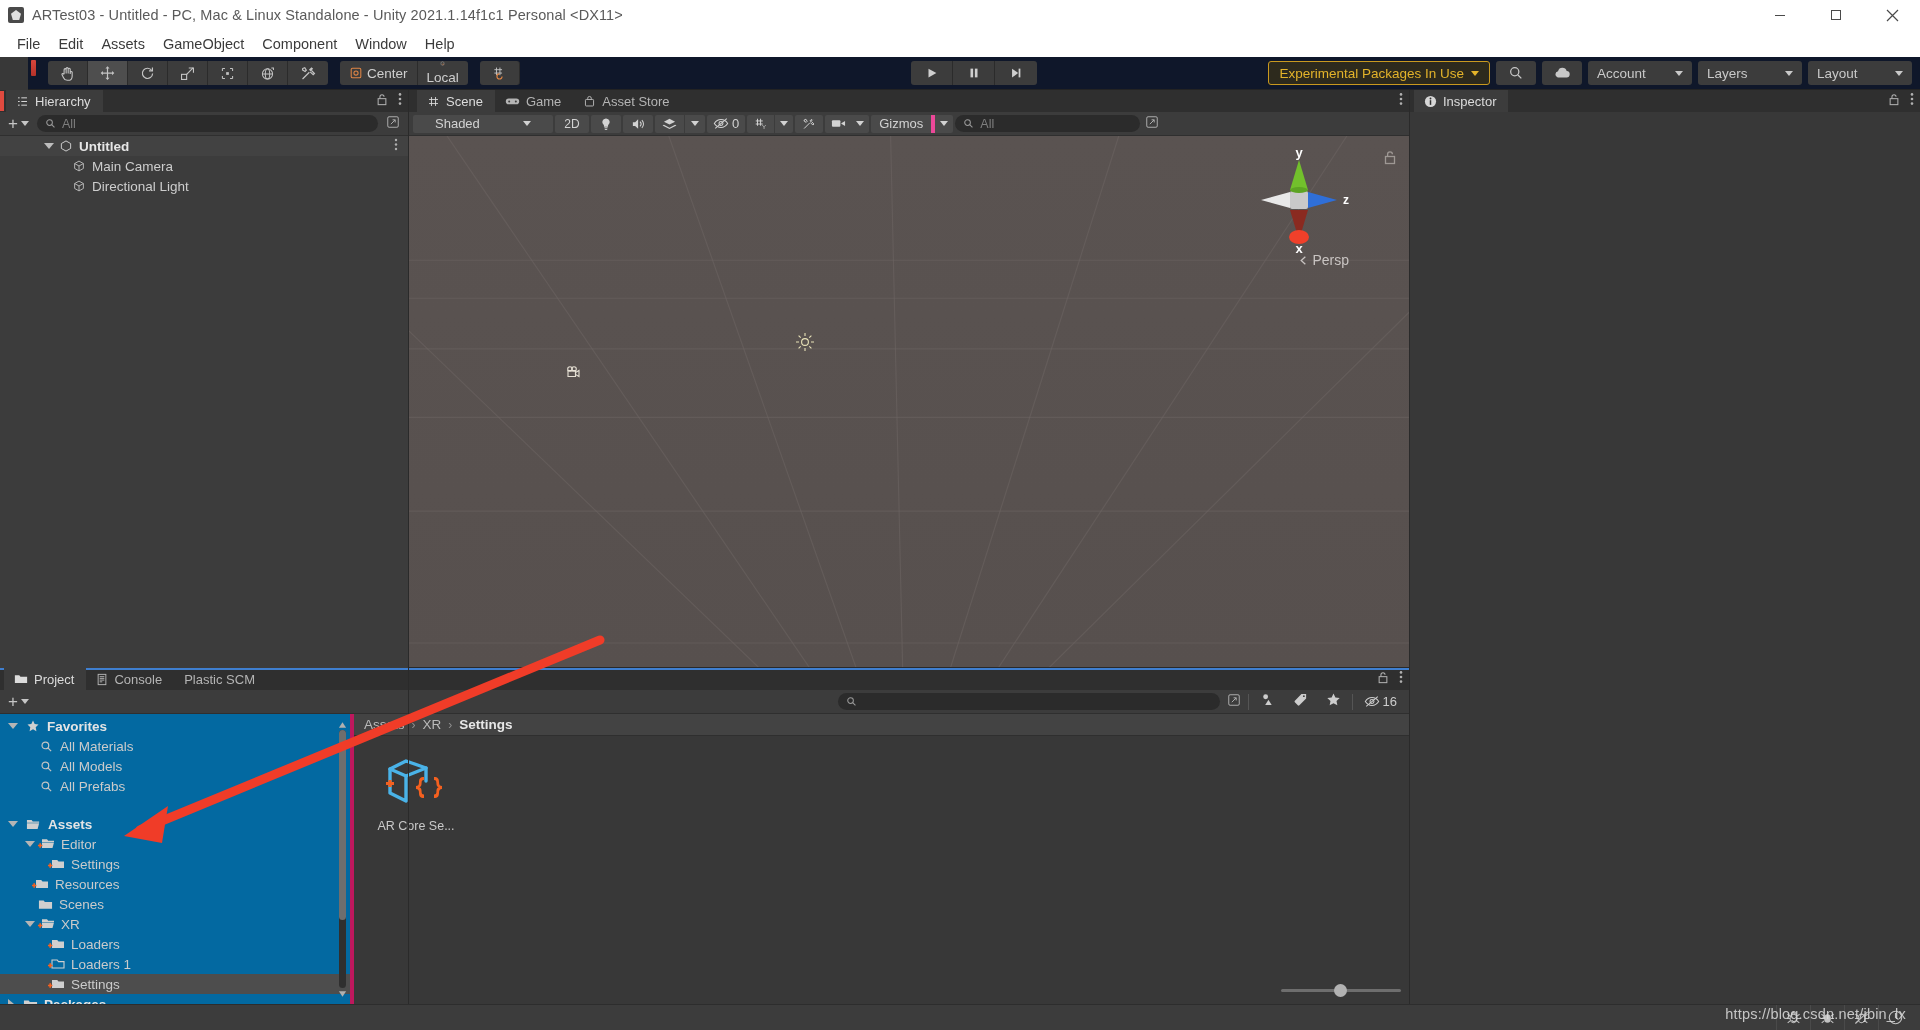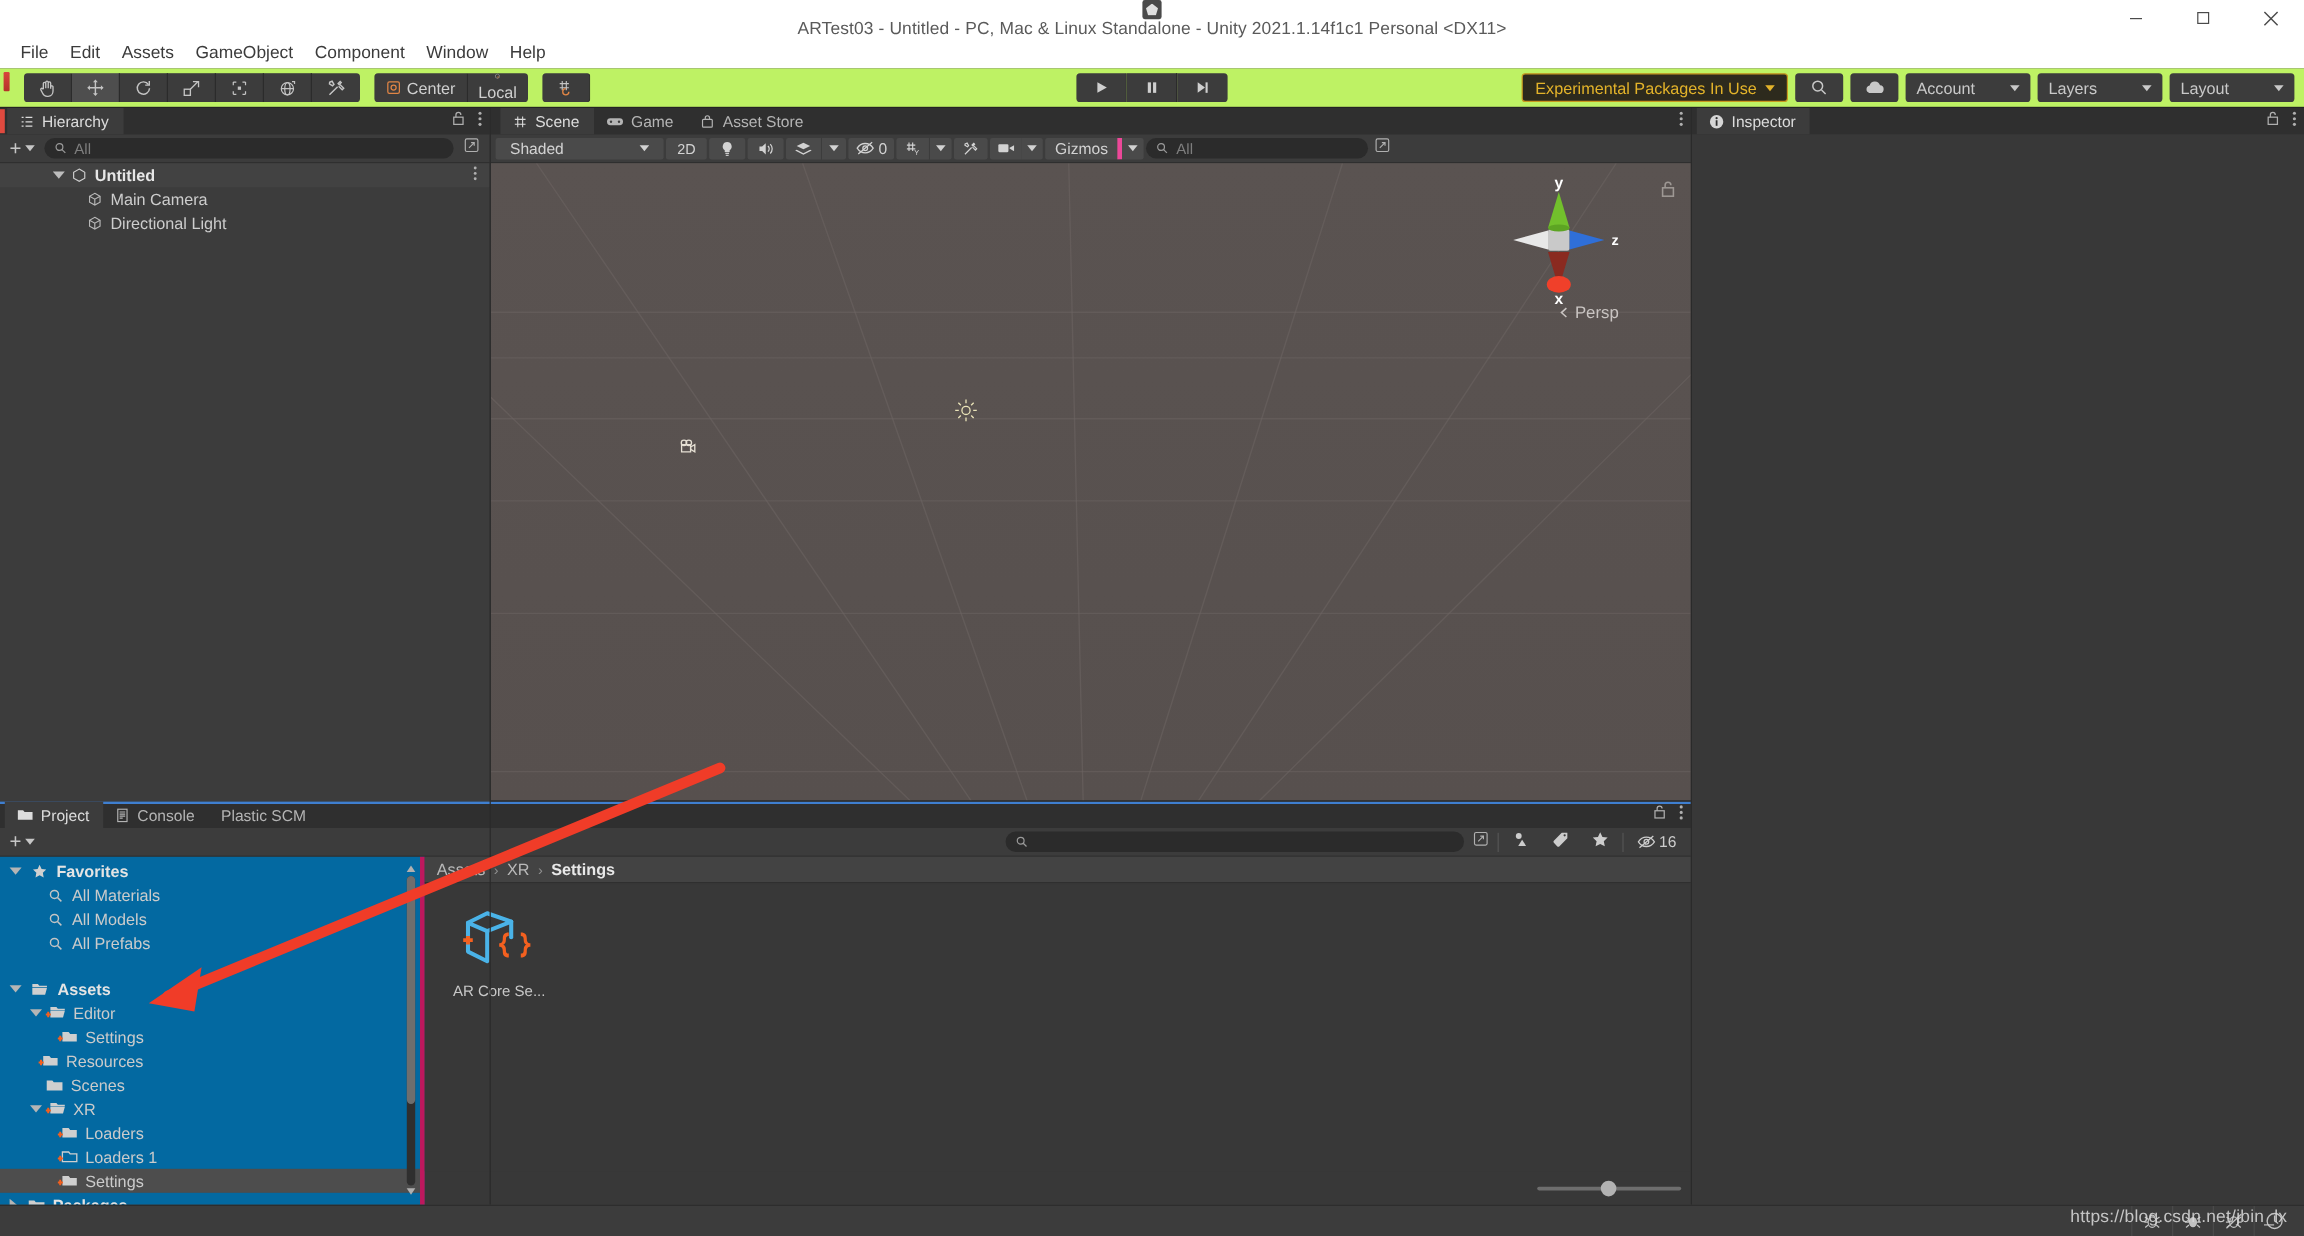--- a/index.html
+++ b/index.html
@@ -9,21 +9,20 @@
     font-family: "Liberation Sans", sans-serif;
     overflow: hidden;
     -webkit-font-smoothing: antialiased;
   }
   .app { position: relative; width: 1920px; height: 1030px; background: #383838; }
 
   
   .titlebar {
     height: 30px; background: #ffffff; display: flex; align-items: center;
     position: relative;
-    flex-direction: column;
   }
   .title-icon {
     width: 16px; height: 16px; margin-left: 8px; margin-right: 8px;
     background: #4a4a4a; border-radius: 2px; position: relative; flex: none;
   }
   .title-icon::after {
     content: ""; position: absolute; left: 3px; top: 3px;
     width: 10px; height: 10px; background: #e0e0e0;
     clip-path: polygon(50% 0%, 100% 38%, 82% 100%, 18% 100%, 0% 38%);
   }
@@ -39,23 +38,24 @@
   .menubar {
     height: 27px; background: #ffffff; display: flex; align-items: center;
     padding-left: 8px; gap: 0px;
   }
   .menu-item {
     font-size: 14.5px; color: #3b3b3b; padding: 2px 9px; white-space: nowrap;
   }
 
   
   .toolbar {
-    height: 33px; background: #bef264; display: flex; align-items: center;
+    height: 33px; background: #0f172a; display: flex; align-items: center;
     padding: 0 6px; gap: 0; position: relative;
     border-bottom: 1px solid #232323;
+    margin-left: 28px;
   }
   .tb-group { display: flex; align-items: center; }
   .tb-btn {
     height: 24px; min-width: 40px; padding: 0 7px; background: #3c3c3c;
     display: flex; align-items: center; justify-content: center;
     border-right: 1px solid #2b2b2b; color: #c4c4c4;
   }
   .tb-btn:first-child { border-radius: 3px 0 0 3px; }
   .tb-btn:last-child { border-radius: 0 3px 3px 0; border-right: none; }
   .tb-btn.active { background: #4e4e4e; }
@@ -504,21 +504,21 @@
             <svg width="4" height="14" viewBox="0 0 4 14" fill="currentColor">
                 <circle cx="2" cy="2.4" r="1.3"></circle>
                 <circle cx="2" cy="7" r="1.3"></circle>
                 <circle cx="2" cy="11.6" r="1.3"></circle>
               </svg>
           </span>
         </div>
       </div>
 
       <div class="subbar" style="gap:2px">
-        <div style="width:140px;height:18px;background:#4a4a4a;border-radius:2px;display:flex;align-items:center;justify-content:space-between;padding:0 12px;color:#d2d2d2;font-size:13px">
+        <div style="width:140px;height:18px;background:#4a4a4a;border-radius:2px;display:flex;align-items:center;justify-content:space-between;padding:0 22px;color:#d2d2d2;font-size:13px">
           <span>Shaded</span>
           <span class="caret sm"></span>
         </div>
         <div style="width:34px;height:18px;background:#4a4a4a;border-radius:2px;display:flex;align-items:center;justify-content:center;color:#d2d2d2;font-size:12px">
           <span>2D</span>
         </div>
         <div style="width:30px;height:18px;background:#4a4a4a;border-radius:2px;display:flex;align-items:center;justify-content:center;color:#d2d2d2">
           <svg width="12" height="14" viewBox="0 0 14 16" fill="currentColor">
               <path d="M7 1.5a4.3 4.3 0 0 0-2.4 7.9v1.7h4.8V9.4A4.3 4.3 0 0 0 7 1.5z"></path>
               <rect x="5.2" y="11.8" width="3.6" height="1.2"></rect>

